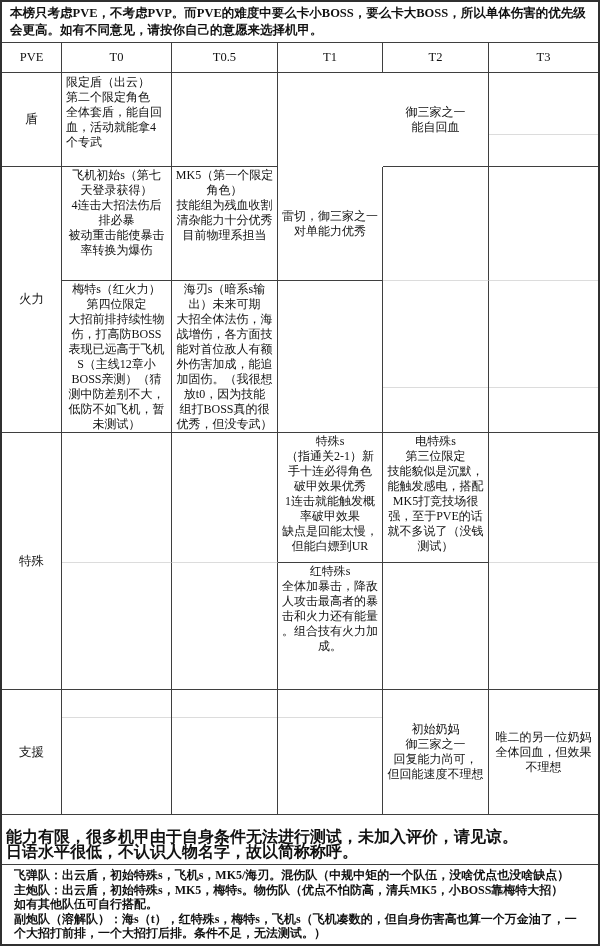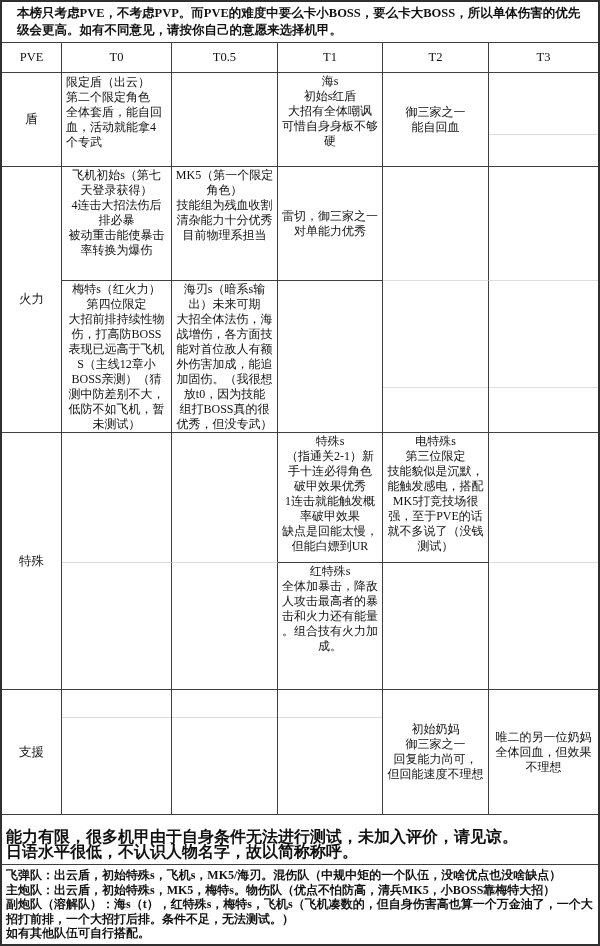--- a/index.html
+++ b/index.html
@@ -9,21 +9,21 @@
   }
   html,body{margin:0;padding:0;background:#ffffff;}
   .sheet{
     width:600px;height:946px;box-sizing:border-box;
     border:2px solid #303030;background:#fff;
     font-family:"Liberation Serif","DejaVu Serif",serif;
     color:var(--tx);
   }
   .intro{
     height:41px;box-sizing:border-box;border-bottom:1px solid var(--bd);
-    padding:3px 15px;font-size:12.5px;line-height:16.5px;font-weight:700;
+    padding:3px 8px;font-size:12.5px;line-height:16.5px;font-weight:700;
     overflow:hidden;
   }
   .grid{
     display:grid;
     grid-template-columns:60px 110px 106px 105px 106px 1fr;
     grid-template-rows:30px 94px 114px 152px 130px 127px 125px;
   }
   .cell{
     position:relative;overflow:hidden;box-sizing:border-box;
     border-right:1px solid var(--bd);border-bottom:1px solid var(--bd);
@@ -36,21 +36,21 @@
   .tl{padding:2px 4px;text-align:left;white-space:pre-line;}
   .tc{padding:1px 2px;text-align:center;white-space:pre-line;}
   .mc{display:flex;align-items:center;justify-content:center;text-align:center;white-space:pre-line;padding:0 2px;}
   .gl{position:absolute;left:0;right:0;height:1px;background:var(--faint);}
   .notes1{
     height:50px;box-sizing:border-box;border-bottom:1px solid var(--bd);
     padding:14px 4px 0;font-size:16px;line-height:15px;font-weight:600;overflow:hidden;
   }
   .notes2{
     height:79px;box-sizing:border-box;
-    padding:3px 4px;font-size:12px;line-height:14.5px;font-weight:600;overflow:hidden;
+    padding:3px 12px;font-size:12px;line-height:14.5px;font-weight:600;overflow:hidden;
   }
 </style>
 </head>
 <body>
 
 <div class="sheet">
 
   <div class="intro">本榜只考虑PVE，不考虑PVP。而PVE的难度中要么卡小BOSS，要么卡大BOSS，所以单体伤害的优先级会更高。如有不同意见，请按你自己的意愿来选择机甲。</div>
 
   <div class="grid">
@@ -62,25 +62,20 @@
     <div class="cell head" style="grid-area:1/5/2/6">T2</div>
     <div class="cell head c6" style="grid-area:1/6/2/7">T3</div>
 
     <div class="cell lab" style="grid-area:2/1/3/2">盾</div>
     <div class="cell tl" style="grid-area:2/2/3/3">限定盾（出云）
 第二个限定角色
 全体套盾，能自回
 血，活动就能拿4
 个专武</div>
     <div class="cell" style="grid-area:2/3/3/4"></div>
-    <div class="cell tc" style="grid-area:2/4/3/5">海s
-初始s红盾
-大招有全体嘲讽
-可惜自身身板不够
-硬</div>
     <div class="cell mc" style="grid-area:2/5/3/6">御三家之一
 能自回血</div>
     <div class="cell c6" style="grid-area:2/6/3/7">
       <div class="gl" style="top:66%"></div>
     </div>
 
     <div class="cell lab" style="grid-area:3/1/5/2">火力</div>
     <div class="cell tc" style="grid-area:3/2/4/3">飞机初始s（第七
 天登录获得）
 4连击大招法伤后
@@ -178,17 +173,17 @@
   </div>
 
   <div class="notes1">
     <div>能力有限，很多机甲由于自身条件无法进行测试，未加入评价，请见谅。</div>
     <div>日语水平很低，不认识人物名字，故以简称称呼。</div>
   </div>
 
   <div class="notes2">
     <div>飞弹队：出云盾，初始特殊s，飞机s，MK5/海刃。混伤队（中规中矩的一个队伍，没啥优点也没啥缺点）</div>
     <div>主炮队：出云盾，初始特殊s，MK5，梅特s。物伤队（优点不怕防高，清兵MK5，小BOSS靠梅特大招）</div>
+    <div>如有其他队伍可自行搭配。</div>
     <div>副炮队（溶解队）：海s（t），红特殊s，梅特s，飞机s（飞机凑数的，但自身伤害高也算一个万金油了，一个大招打前排，一个大招打后排。条件不足，无法测试。）</div>
-    <div>如有其他队伍可自行搭配。</div>
   </div>
 
 </div>
 
 </body></html>

